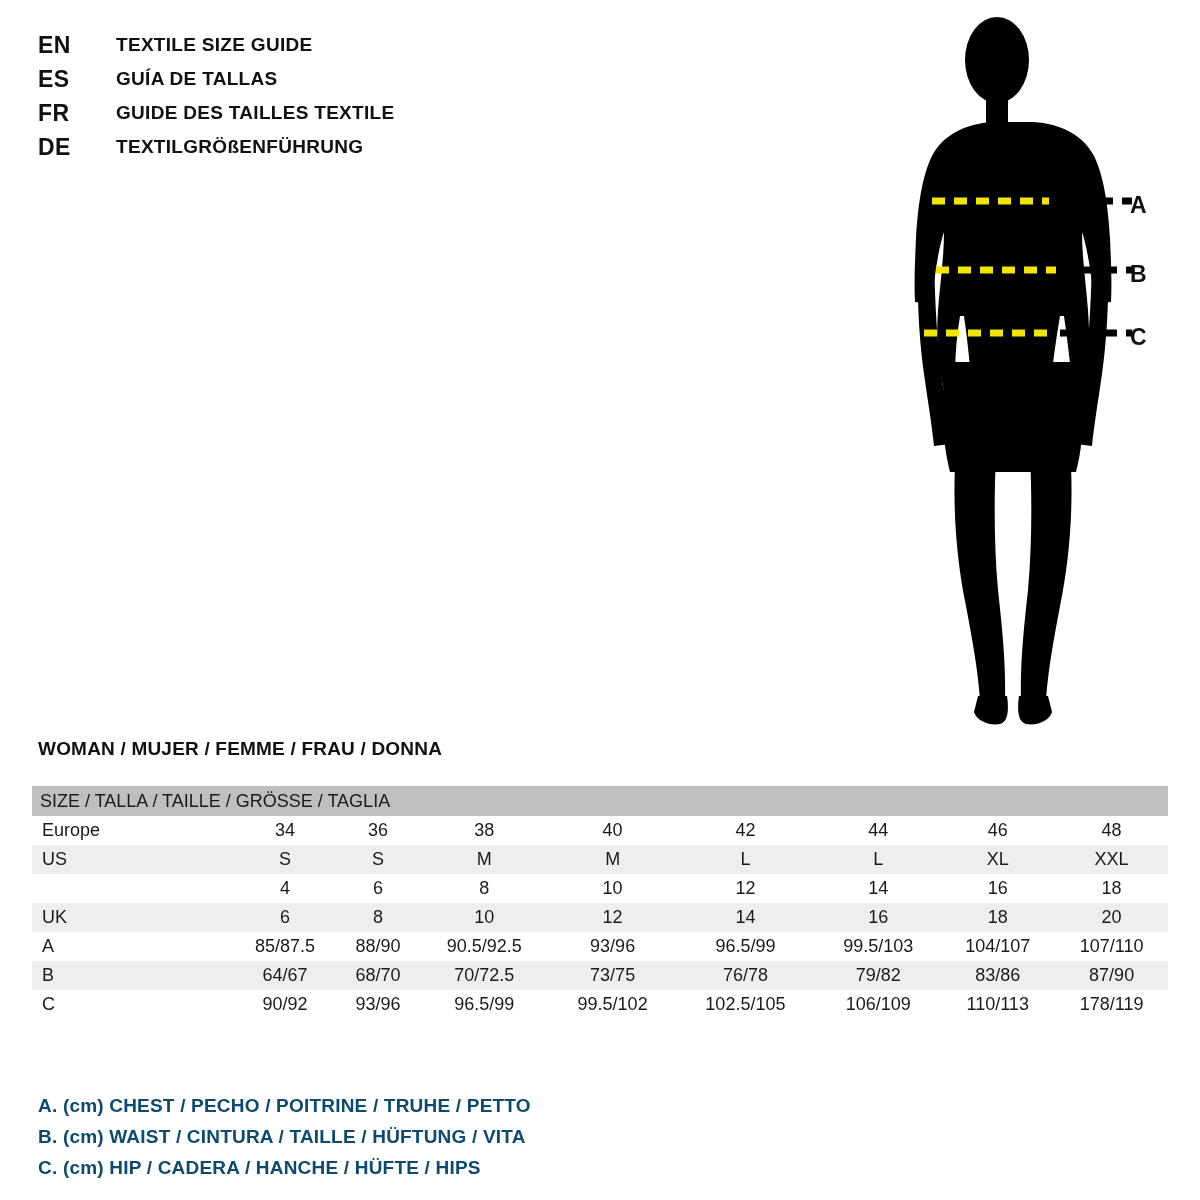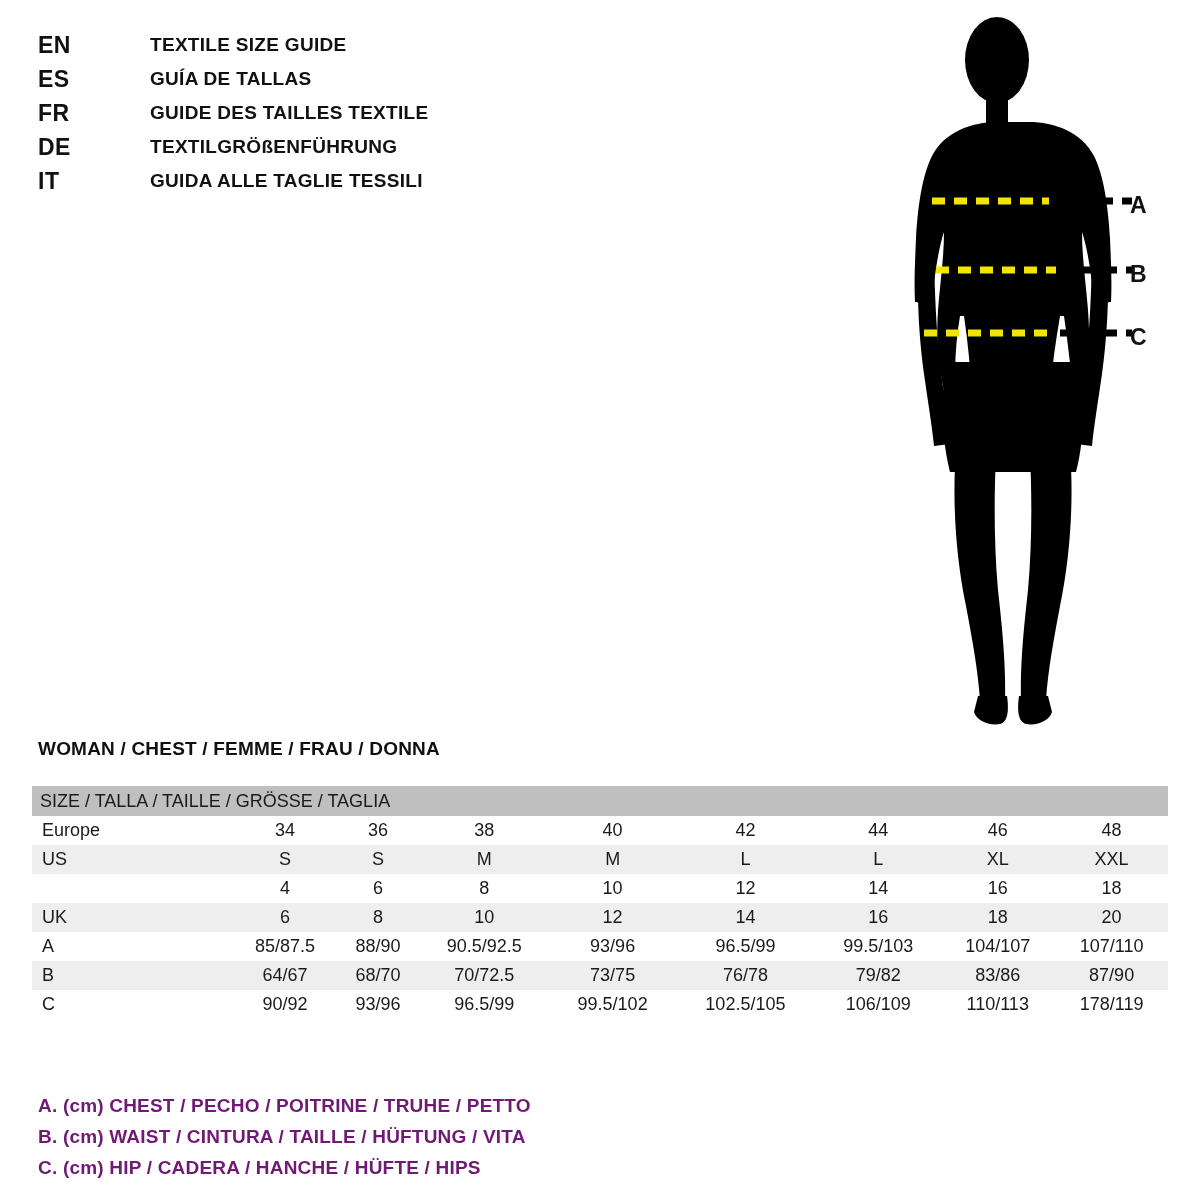--- a/index.html
+++ b/index.html
@@ -21,21 +21,20 @@
     position: absolute;
     left: 38px;
     top: 28px;
     width: 560px;
   }
   .lang-row {
     display: flex;
     align-items: flex-start;
     height: 34px;
     line-height: 34px;
-    gap: 34px;
   }
   .lang-code {
     width: 78px;
     font-size: 23px;
     font-weight: 700;
     letter-spacing: 0.5px;
     color: #111;
     flex: 0 0 78px;
   }
   .lang-text {
@@ -110,21 +109,21 @@
     position: absolute;
     left: 38px;
     top: 1090px;
     width: 800px;
   }
   .footnote {
     font-size: 19px;
     font-weight: 700;
     letter-spacing: 0.2px;
     line-height: 31px;
-    color: #701a75;
+    color: #0c4a6e;
     white-space: nowrap;
   }
 </style>
 </head>
 <body>
 
 <div id="lang-block">
   <div class="lang-row">
     <span class="lang-code">EN</span>
     <span class="lang-text">TEXTILE SIZE GUIDE</span>
@@ -133,24 +132,20 @@
     <span class="lang-code">ES</span>
     <span class="lang-text">GUÍA DE TALLAS</span>
   </div>
   <div class="lang-row">
     <span class="lang-code">FR</span>
     <span class="lang-text">GUIDE DES TAILLES TEXTILE</span>
   </div>
   <div class="lang-row">
     <span class="lang-code">DE</span>
     <span class="lang-text">TEXTILGRÖßENFÜHRUNG</span>
-  </div>
-  <div class="lang-row">
-    <span class="lang-code">IT</span>
-    <span class="lang-text">GUIDA ALLE TAGLIE TESSILI</span>
   </div>
 </div>
 
 <div id="figure-area">
   <svg id="figure-svg" width="330" height="730" viewBox="0 0 330 730" xmlns="http://www.w3.org/2000/svg">
 
     <g fill="#000000">
 
       <ellipse cx="137" cy="50" rx="32" ry="43"></ellipse>
 
@@ -216,21 +211,21 @@
     <line x1="196" y1="191" x2="272" y2="191" stroke="#000000" stroke-width="7" stroke-dasharray="13 9"></line>
     <line x1="200" y1="260" x2="272" y2="260" stroke="#000000" stroke-width="7" stroke-dasharray="13 9"></line>
     <line x1="200" y1="323" x2="272" y2="323" stroke="#000000" stroke-width="7" stroke-dasharray="13 9"></line>
   </svg>
 
   <span class="measure-letter" style="left:270px; top:182px;">A</span>
   <span class="measure-letter" style="left:270px; top:251px;">B</span>
   <span class="measure-letter" style="left:270px; top:314px;">C</span>
 </div>
 
-<div id="table-title">WOMAN / CHEST / FEMME / FRAU / DONNA</div>
+<div id="table-title">WOMAN / MUJER / FEMME / FRAU / DONNA</div>
 
 <table id="size-table">
   <tbody>
     <tr class="head-row">
       <td colspan="9">SIZE / TALLA / TAILLE / GRÖSSE / TAGLIA</td>
     </tr>
 
     <tr class="plain">
       <td class="rowhead">Europe</td>
       <td>34</td>

